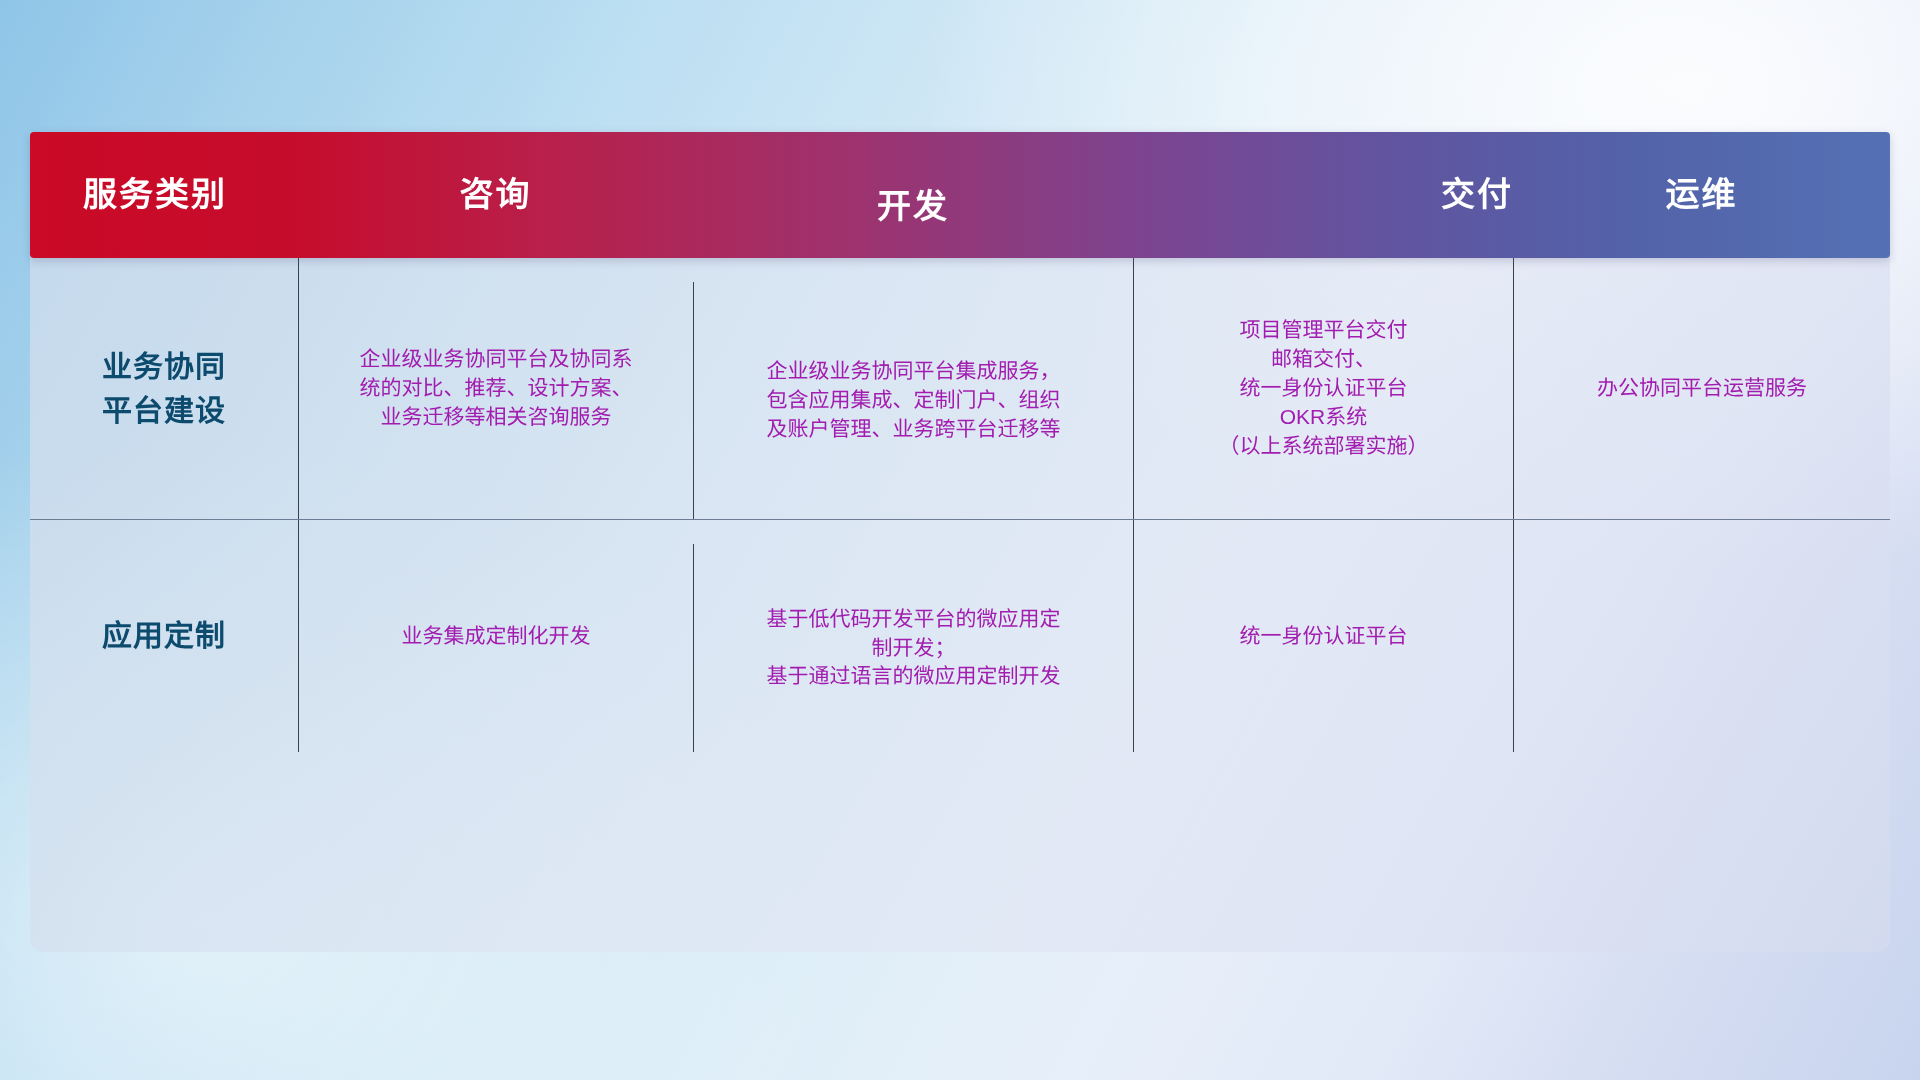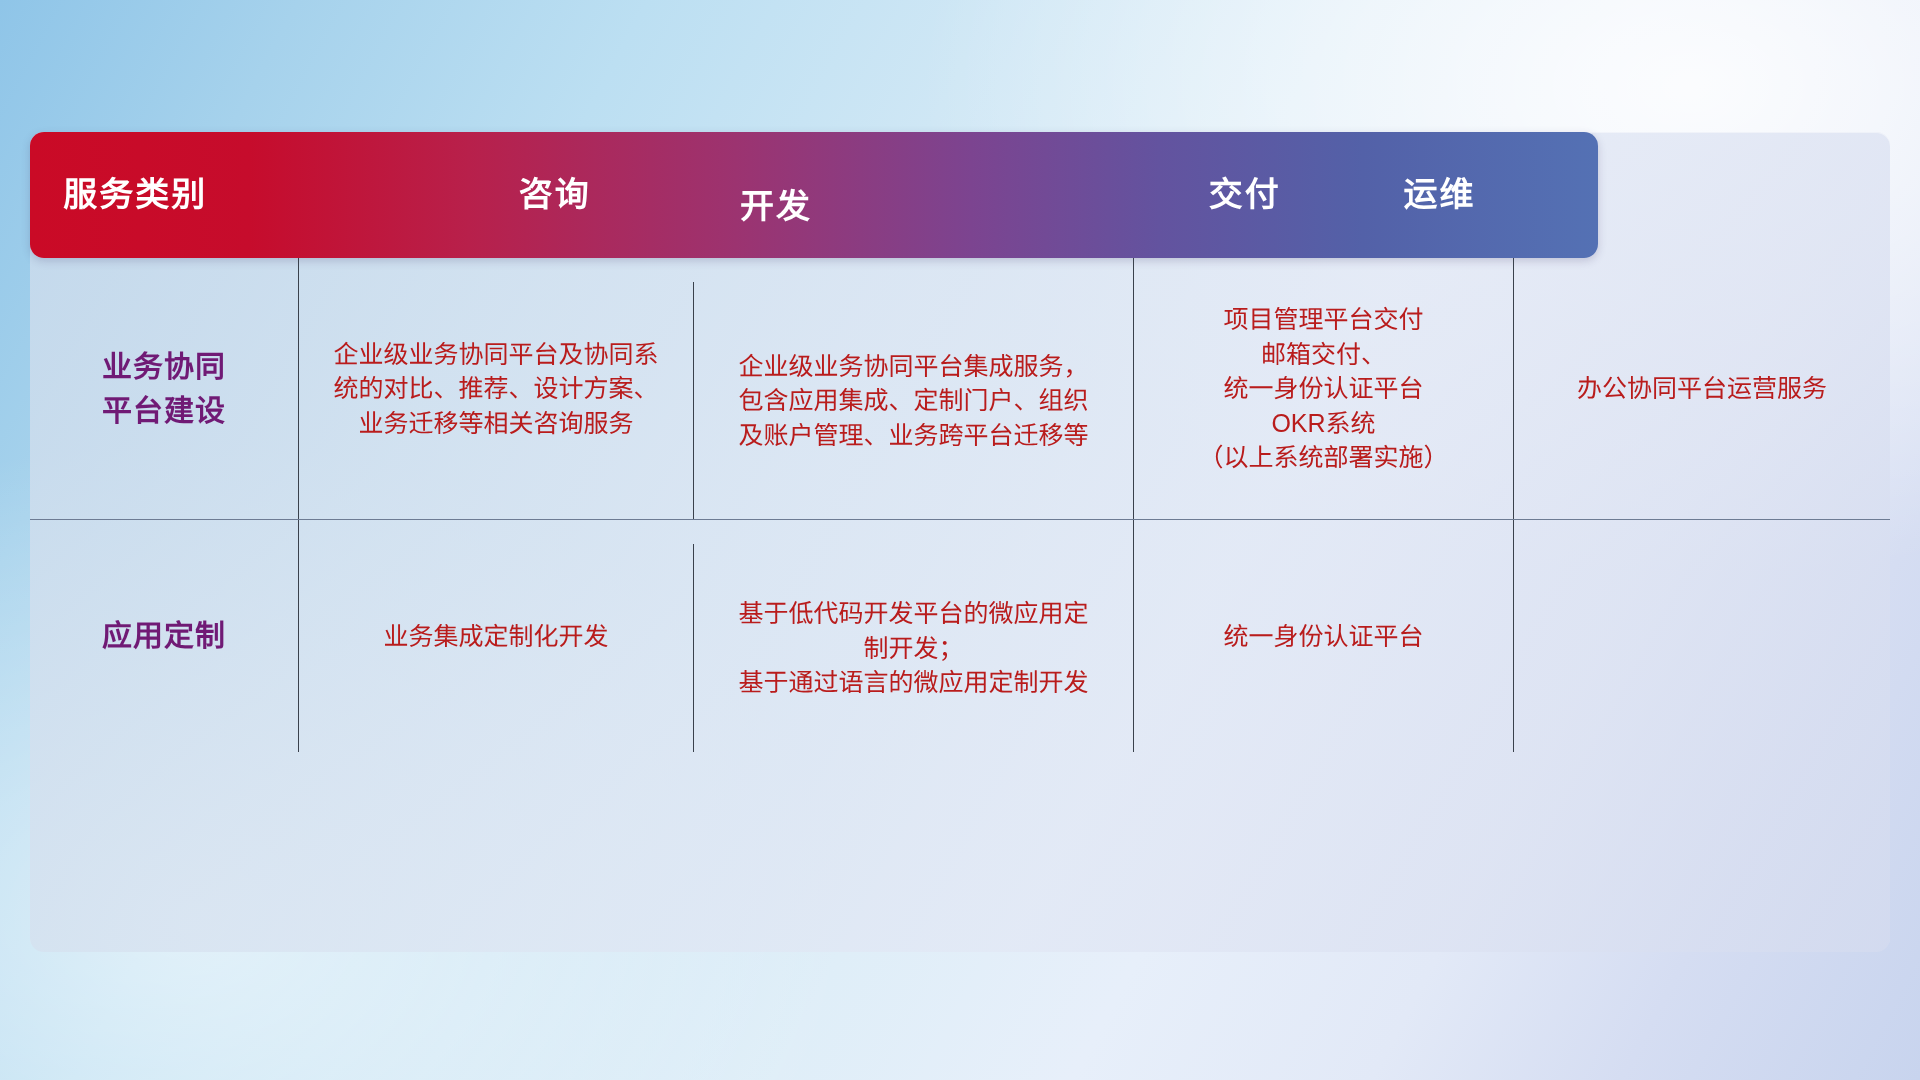--- a/index.html
+++ b/index.html
@@ -56,23 +56,23 @@
         rgba(212,219,239,0.80) 100%);
     border-radius: 14px;
     box-shadow: 0 1px 0 rgba(255,255,255,0.45) inset;
   }
 
   
   .thead {
     position: absolute;
     left: 0;
     top: 0;
-    width: 1568px;
+    width: 1860px;
     height: 126px;
-    border-radius: 14px;
+    border-radius: 4px;
     background: linear-gradient(90deg,
       #ca0a26 0%,
       #c60c2c 14%,
       #b8204b 28%,
       #9c3370 45%,
       #7c4490 60%,
       #63539f 72%,
       #5361a8 85%,
       #5471b4 100%);
     display: flex;
@@ -84,21 +84,21 @@
     font-size: 34px;
     font-weight: bold;
     letter-spacing: 2px;
     text-align: center;
     line-height: 1.1;
     user-select: none;
   }
 
   
   .col-1 { width: 268px; }
-  .col-2 { width: 395px; text-align: right; }
+  .col-2 { width: 395px; }
   .col-3 { width: 440px; margin-top: 24px; }
   .col-4 { width: 380px; text-align: right; }
   .col-5 { width: 377px; }
 
   .th.col-1 { text-align: center; padding-right: 18px; box-sizing: border-box; }
 
   
   .tbody {
     position: absolute;
     left: 0;
@@ -118,28 +118,28 @@
   .trow.r1, .trow.r2 {
     border-bottom: 1.5px solid #6d7b93;
   }
 
   .td {
     box-sizing: border-box;
     display: flex;
     align-items: center;
     justify-content: center;
     text-align: center;
-    color: #b91c1c;
-    font-size: 25px;
+    color: #a21caf;
+    font-size: 21px;
     line-height: 1.38;
     padding: 8px 14px;
     white-space: pre-line;
   }
   .td.cat {
-    color: #701a75;
+    color: #0c4a6e;
     font-weight: bold;
     font-size: 30px;
     line-height: 1.45;
     letter-spacing: 1px;
   }
 
   
   .td.c2 { border-left: 1.8px solid #3a414c; }
   .td.c3 { border-left: 1.8px solid #3a414c; }
   .td.c4 { border-left: 1.8px solid #3a414c; }

